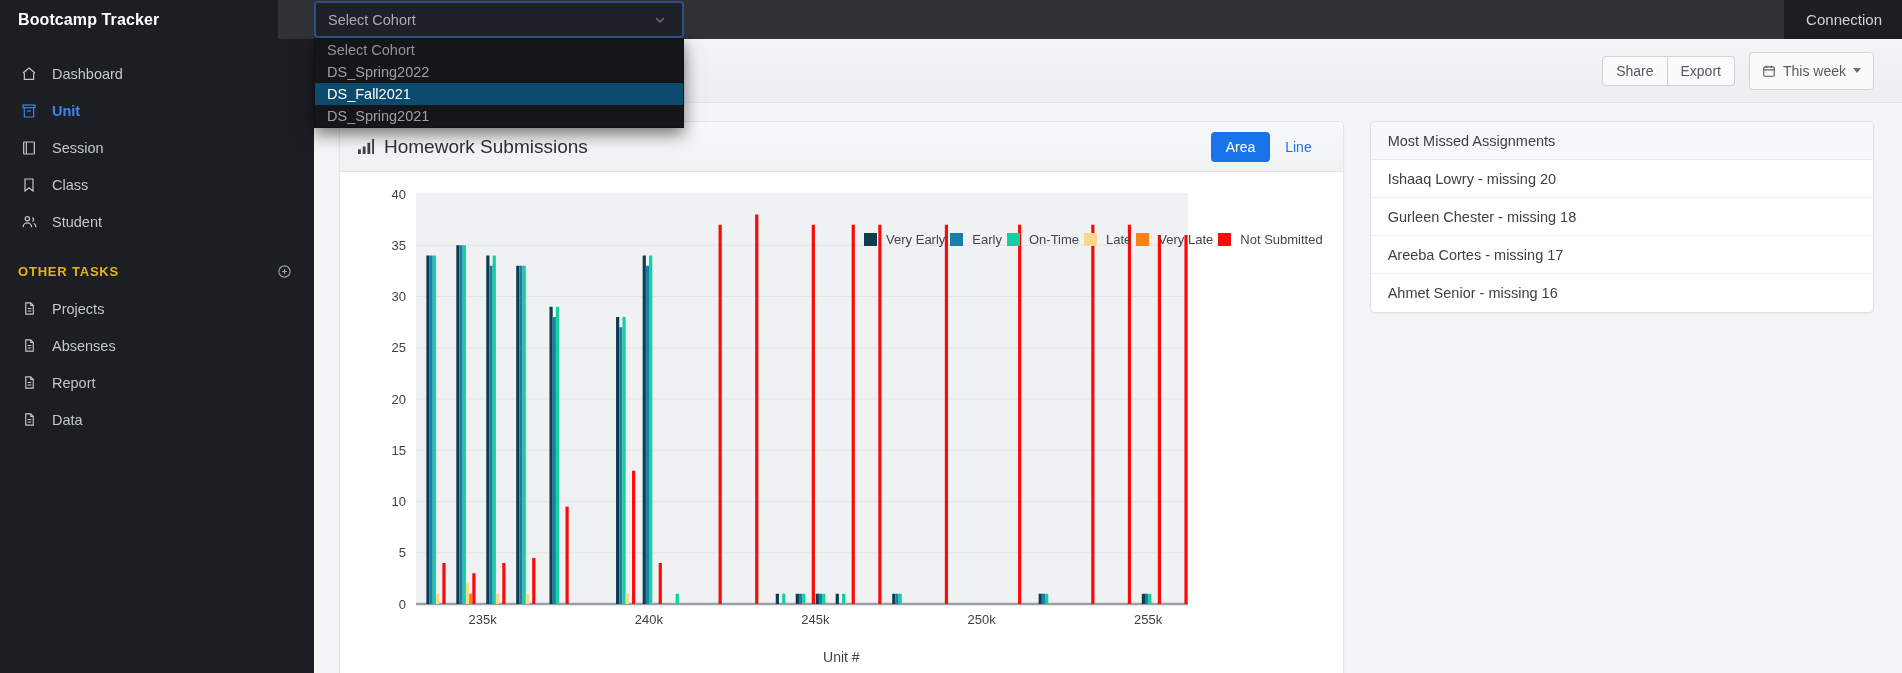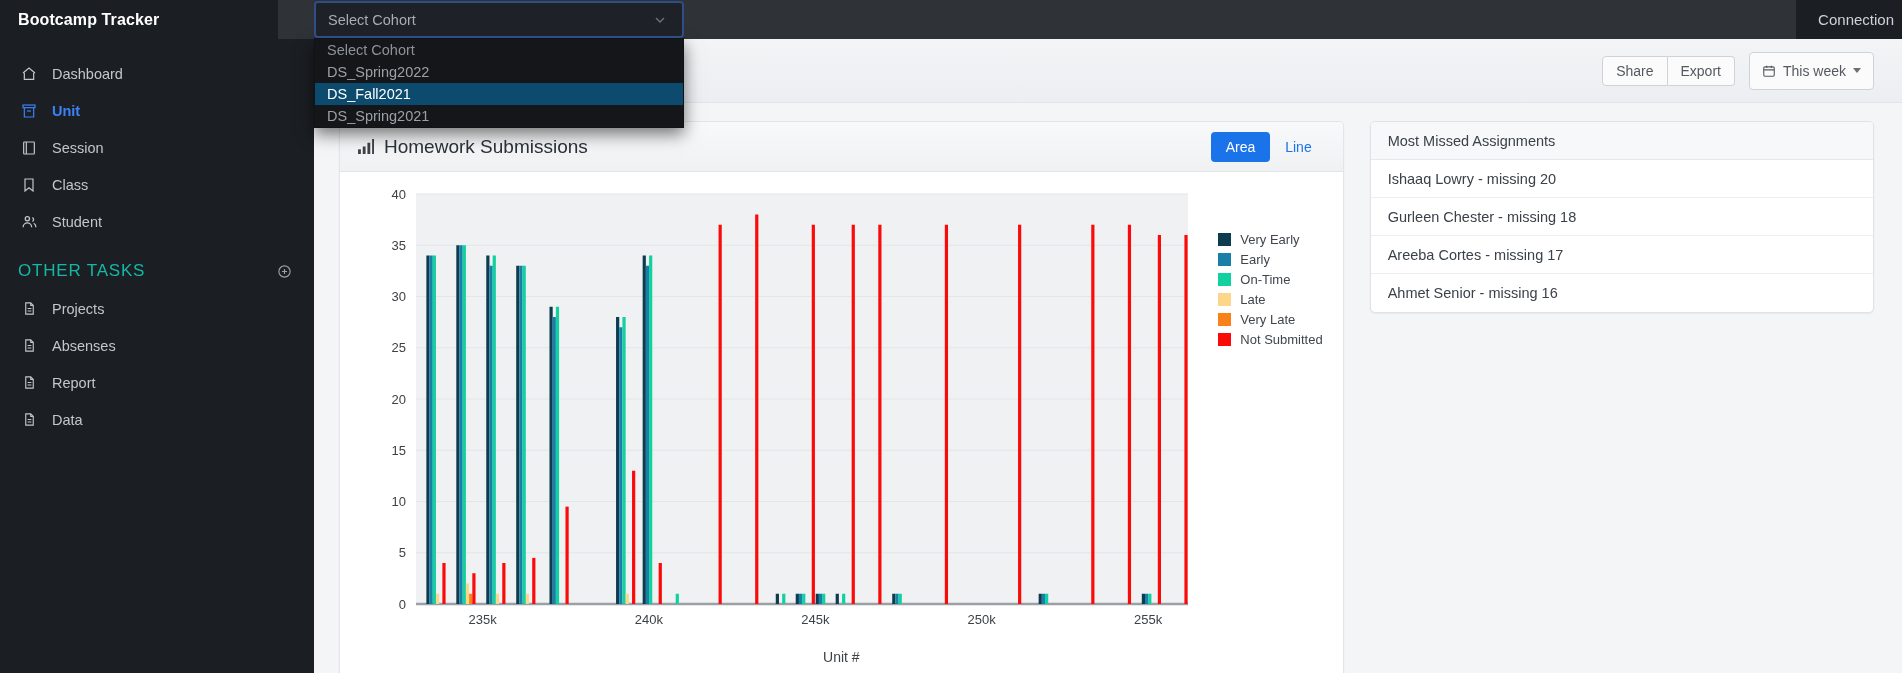--- a/index.html
+++ b/index.html
@@ -17,21 +17,21 @@
     background: #2f3338; display: flex; align-items: center; z-index: 30;
   }
   .brand {
     width: 278px; height: 39px; background: #1b1e23;
     display: flex; align-items: center; padding-left: 18px;
     color: #ffffff; font-size: 16px; font-weight: bold; letter-spacing: .1px;
   }
   .topbar-mid { flex: 1 1 auto; height: 39px; }
   .conn {
     height: 39px; display: flex; align-items: center;
-    padding: 0 8px 0 22px; color: #cfd3d8; font-size: 15px;
+    padding: 0 20px 0 22px; color: #cfd3d8; font-size: 15px;
     background: #1b1e23;
   }
 
   
   .cohort-wrap {
     position: absolute; top: 1px; left: 314px; width: 370px; z-index: 60;
   }
   .cohort-select {
     height: 37px; background: #1e2127; border: 2px solid #2f4d86;
     border-radius: 4px; display: flex; align-items: center;
@@ -66,21 +66,21 @@
     width: 22px; height: 18px; margin-right: 12px; display: inline-flex;
     align-items: center; justify-content: center; color: #c2c7ce; line-height: 0;
   }
   .nav-item.active, .nav-item.active .ico { color: #3b82f6; }
   .nav-item.active { font-weight: bold; }
   .section-head {
     height: 38px; display: flex; align-items: center; justify-content: space-between;
     padding: 0 22px 0 18px; margin-top: 12px;
   }
   .section-head .lbl {
-    color: #14b8a6; font-size: 17px; letter-spacing: .8px; font-weight: normal;
+    color: #eab308; font-size: 13px; letter-spacing: .8px; font-weight: bold;
   }
   .section-head .plus { color: #9ba1a9; line-height: 0; cursor: pointer; }
 
   
   .main {
     position: absolute; top: 39px; left: 314px; width: 1588px; height: 634px;
     background: #f4f5f6;
   }
   .main-head {
     height: 64px; width: 100%;
@@ -154,21 +154,21 @@
     position: absolute; left: 8px; top: 50%;
     transform: translateY(-50%) rotate(-90deg); transform-origin: center;
     font-size: 14px; color: #3c4248; white-space: nowrap;
   }
   .xlabel {
     position: absolute; bottom: 2px; left: 0; width: 100%;
     text-align: center; font-size: 14px; color: #3c4248;
   }
   .legend {
     position: absolute; right: 8px; top: 46px;
-    display: flex; flex-direction: column; gap: 5px;
+    display: flex; flex-direction: row; gap: 5px;
   }
   .legend .lg { display: flex; align-items: center; gap: 9px; font-size: 13px; color: #40464d; }
   .legend .sw { width: 13px; height: 13px; display: inline-block; }
 </style>
 </head>
 <body>
 
 <div class="app">
 
   <div class="topbar">

